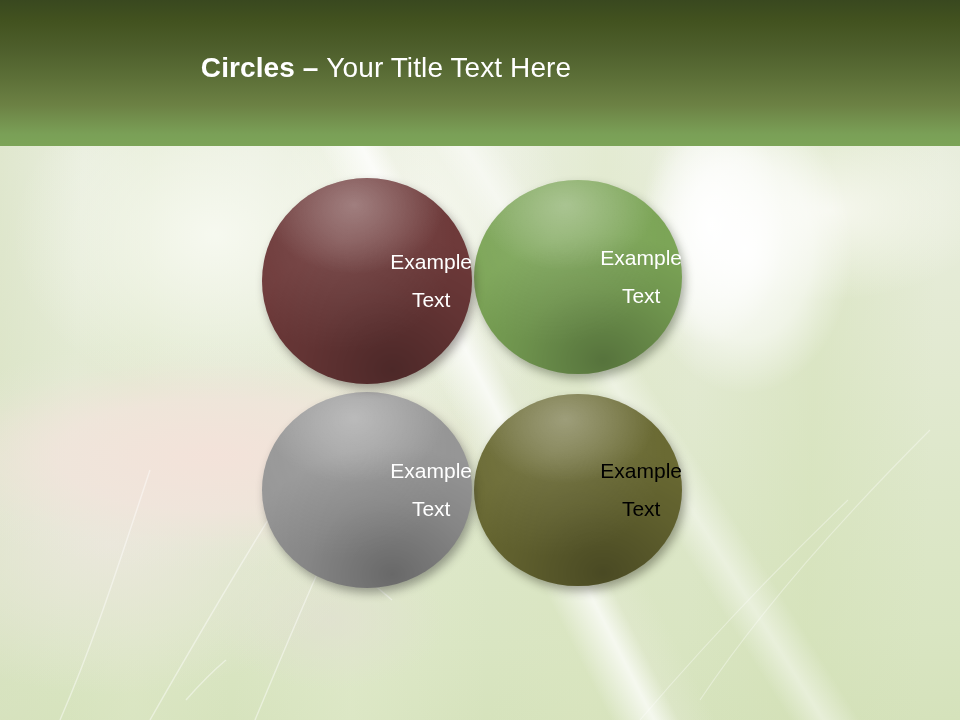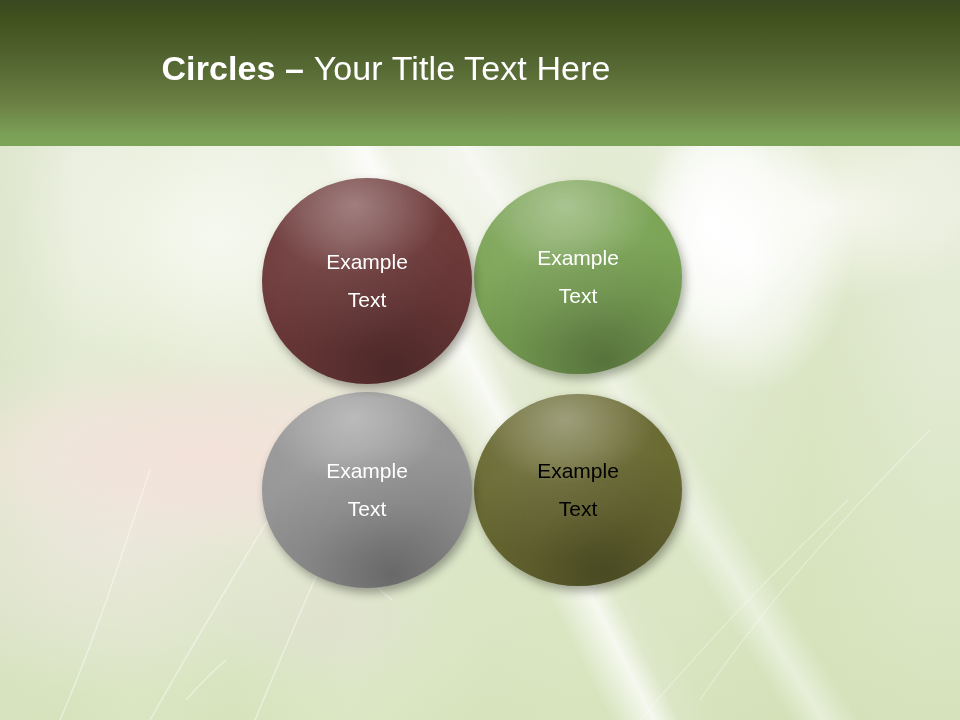--- a/index.html
+++ b/index.html
@@ -50,36 +50,36 @@
   
   #header {
     position:absolute; left:0; top:0;
     width:960px; height:146px;
     background:linear-gradient(180deg,#39481f 0%,#42521f 14%,#4e5f2c 34%,#5d7038 54%,#6c8144 72%,#7aa057 92%,#7ca457 100%);
   }
   #title {
     position:absolute; left:0; top:48px; width:772px;
     text-align:center;
     color:#ffffff;
-    font-size:34px;
+    font-size:28px;
     line-height:40px;
     letter-spacing:0.1px;
     white-space:nowrap;
   }
   #title .strong { font-weight:bold; }
   #title .dash   { font-weight:bold; }
   #title .rest   { font-weight:normal; }
 
   
   .circle {
     position:absolute;
     border-radius:50%;
     display:flex;
     align-items:center;
-    justify-content:center;
+    justify-content:flex-end;
     text-align:center;
     font-size:21px;
     line-height:38px;
   }
   .circle .label { pointer-events:none; }
 
   
   .sheen {
     position:absolute; left:0; top:0; right:0; bottom:0;
     border-radius:50%;

